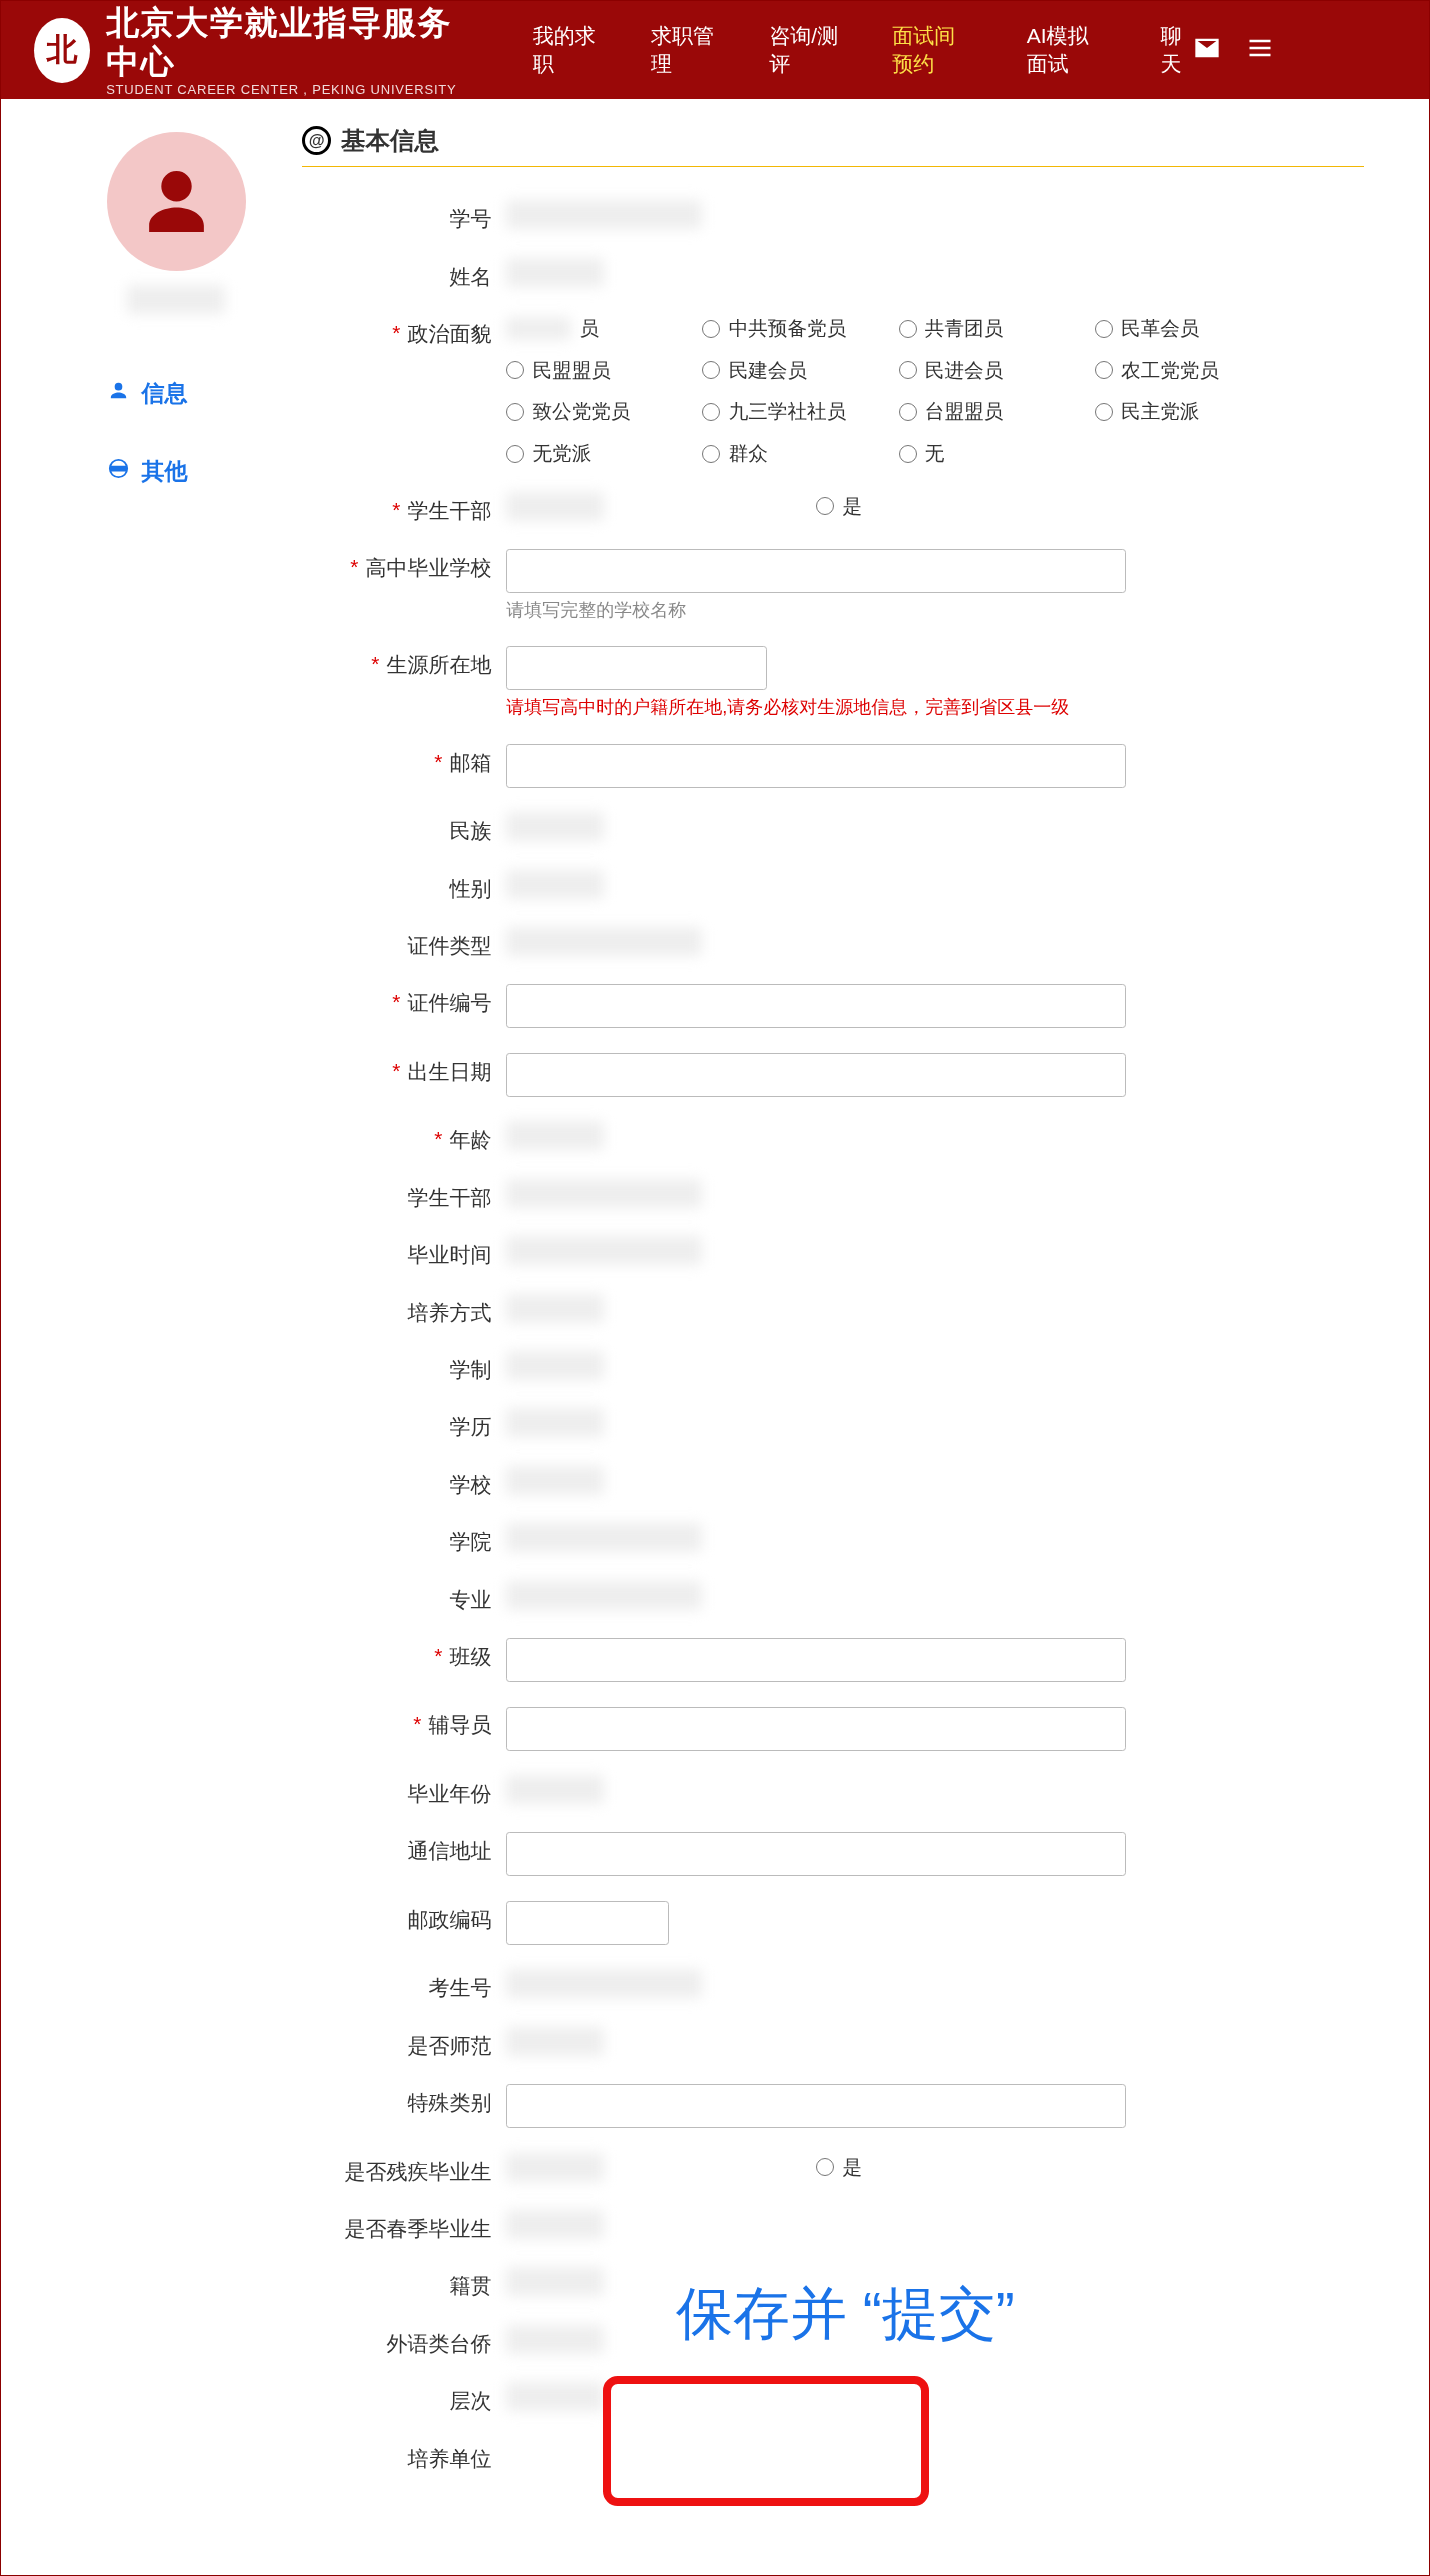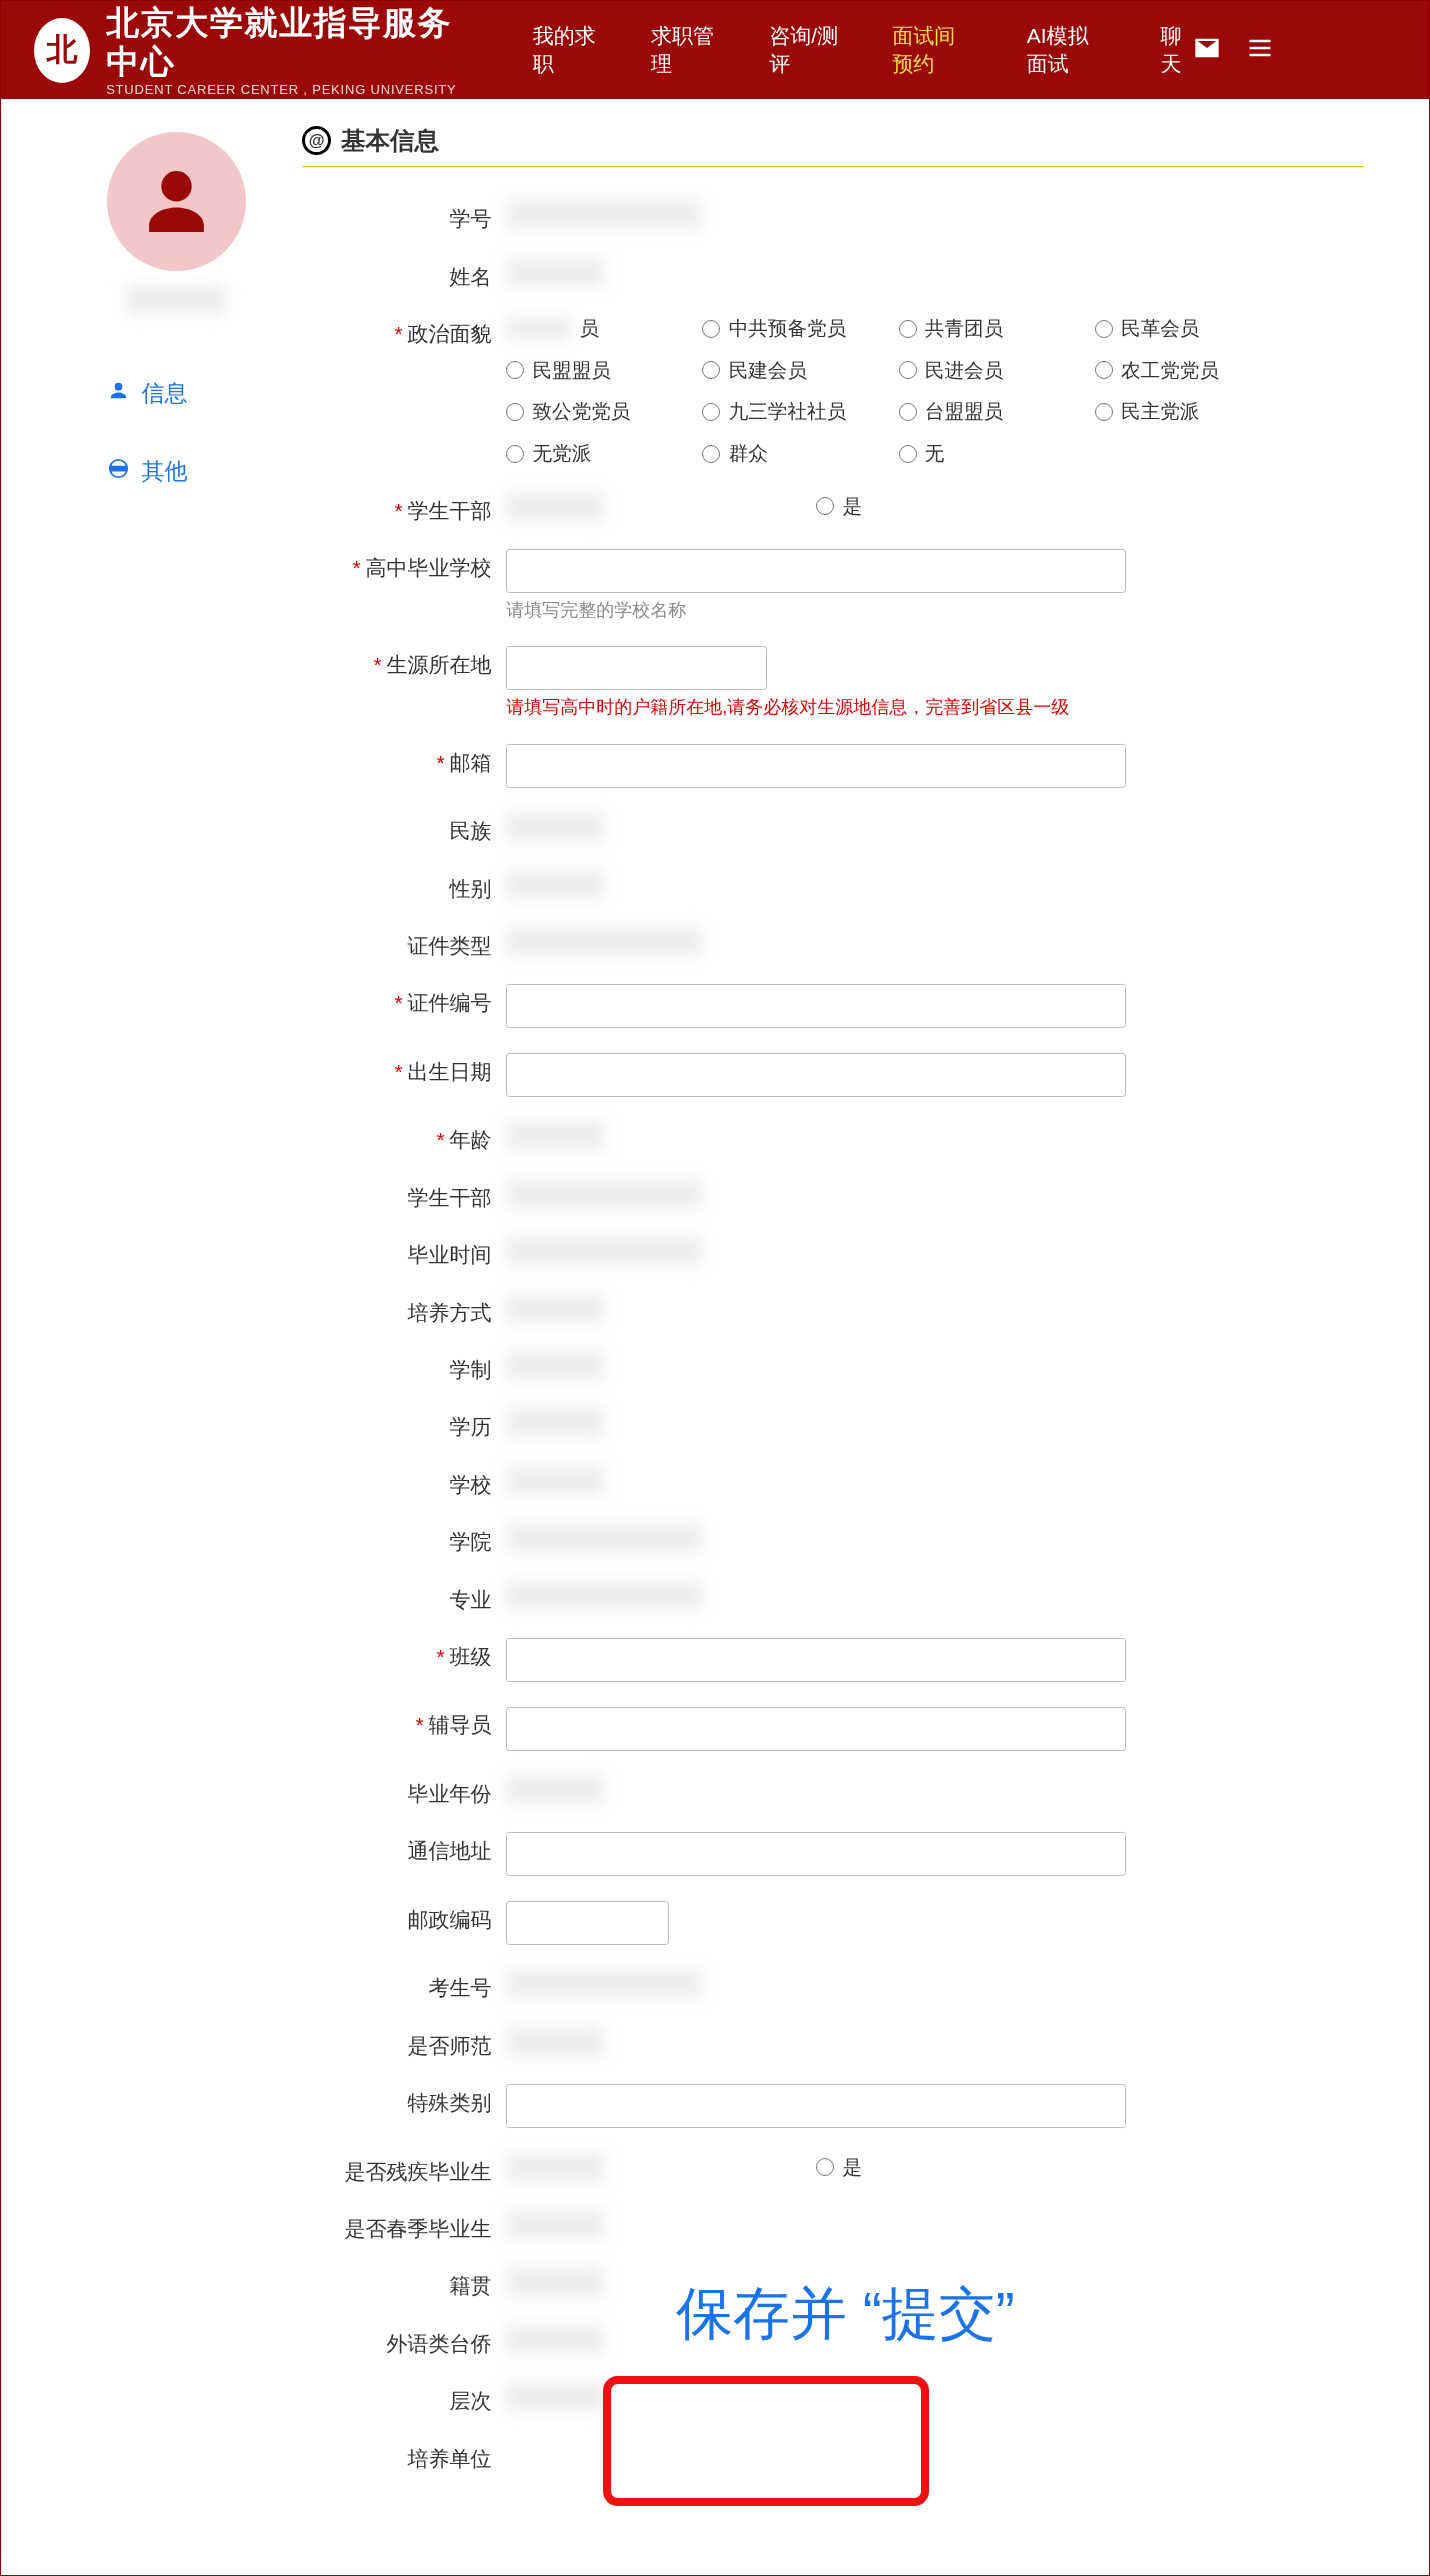--- a/index.html
+++ b/index.html
@@ -19,34 +19,34 @@
 .icon { display:inline-block; }
 .mail-icon svg, .bars-icon svg { width:28px; height:28px; fill:#fff; }
 .top-blank { width: 98px; height: 46px; background: rgba(255,255,255,0); }
 
 .main { display:flex; padding: 24.5px 65px 0 65px; }
 .sidebar { width: 220px; display:flex; flex-direction:column; align-items:center; padding-top: 8.2px; }
 .avatar-wrap { width: 139px; height: 139px; border-radius:50%; background:#f3c7c7; display:flex; align-items:center; justify-content:center; margin-bottom: 14.7px; }
 .avatar-wrap svg { width:73px; height:73px; fill:#9a0808; }
 .name-slot { width:114px; height:33px; }
 .side-nav { width: 100%; margin-top: 49px; }
-.side-item { display:flex; align-items:center; gap:11.4px; padding: 14.7px 24.5px 14.7px 41px; font-size:23px; cursor:pointer; }
+.side-item { display:flex; align-items:center; gap:11.4px; padding: 14.7px 24.5px 14.7px 41px; font-size:23px; cursor:pointer;font-weight:bold; }
 .side-item.info { color:#1a73e8; }
 .side-item.info .ic svg{ fill:#1a73e8; width:23px; height:23px;}
 .side-item.globe { color:#1a73e8; margin-top:18px;}
 .side-item.globe .ic svg{ fill:#1a73e8; width:23px; height:23px;}
 
 .content { flex:1; padding-left: 16.3px; }
 .section-title { display:flex; align-items:center; gap:9.8px; font-size:24.5px; font-weight:bold; }
 .section-title .at { width:29px; height:29px; border:3.3px solid #000; border-radius:50%; display:flex; align-items:center; justify-content:center; font-size:16.3px; font-weight:bold; }
 .hr-line { border-bottom: 1.6px solid #f2b705; margin-top: 9.8px; margin-bottom: 33px; }
 
 .form { padding-right: 24.5px; }
 .row { display:flex; align-items:flex-start; margin-bottom: 24.5px; }
-.label { width: 204px; text-align:right; padding-right: 14.7px; font-size:21px; color:#333; padding-top:4.9px;}
+.label { width: 204px; text-align:right; padding-right: 14.7px; font-size:21px; color:#333; padding-top:4.9px;font-family:Liberation Mono, monospace;}
 .label .req { color:#d00; margin-right:4.9px; }
 .value { flex:1; }
 .blur { filter: blur(6.5px); background:#eee; border-radius:3.3px; height:29px; width: 196px; }
 .blur.sm { width:98px; }
 .text-input { width: 620px; height: 44px; border:0.8px solid #bbb; border-radius:3.3px; padding: 0 9.8px; font-size:19.6px; background:#fff;}
 .hint { font-size:18px; color:#888; margin-top:4.9px; }
 .hint.red { color:#d00; }
 
 .radio-grid { display:grid; grid-template-columns: repeat(4, 188px); row-gap: 14.7px; column-gap: 8.2px; }
 .radio-grid.three { grid-template-columns: repeat(3, 188px); }

